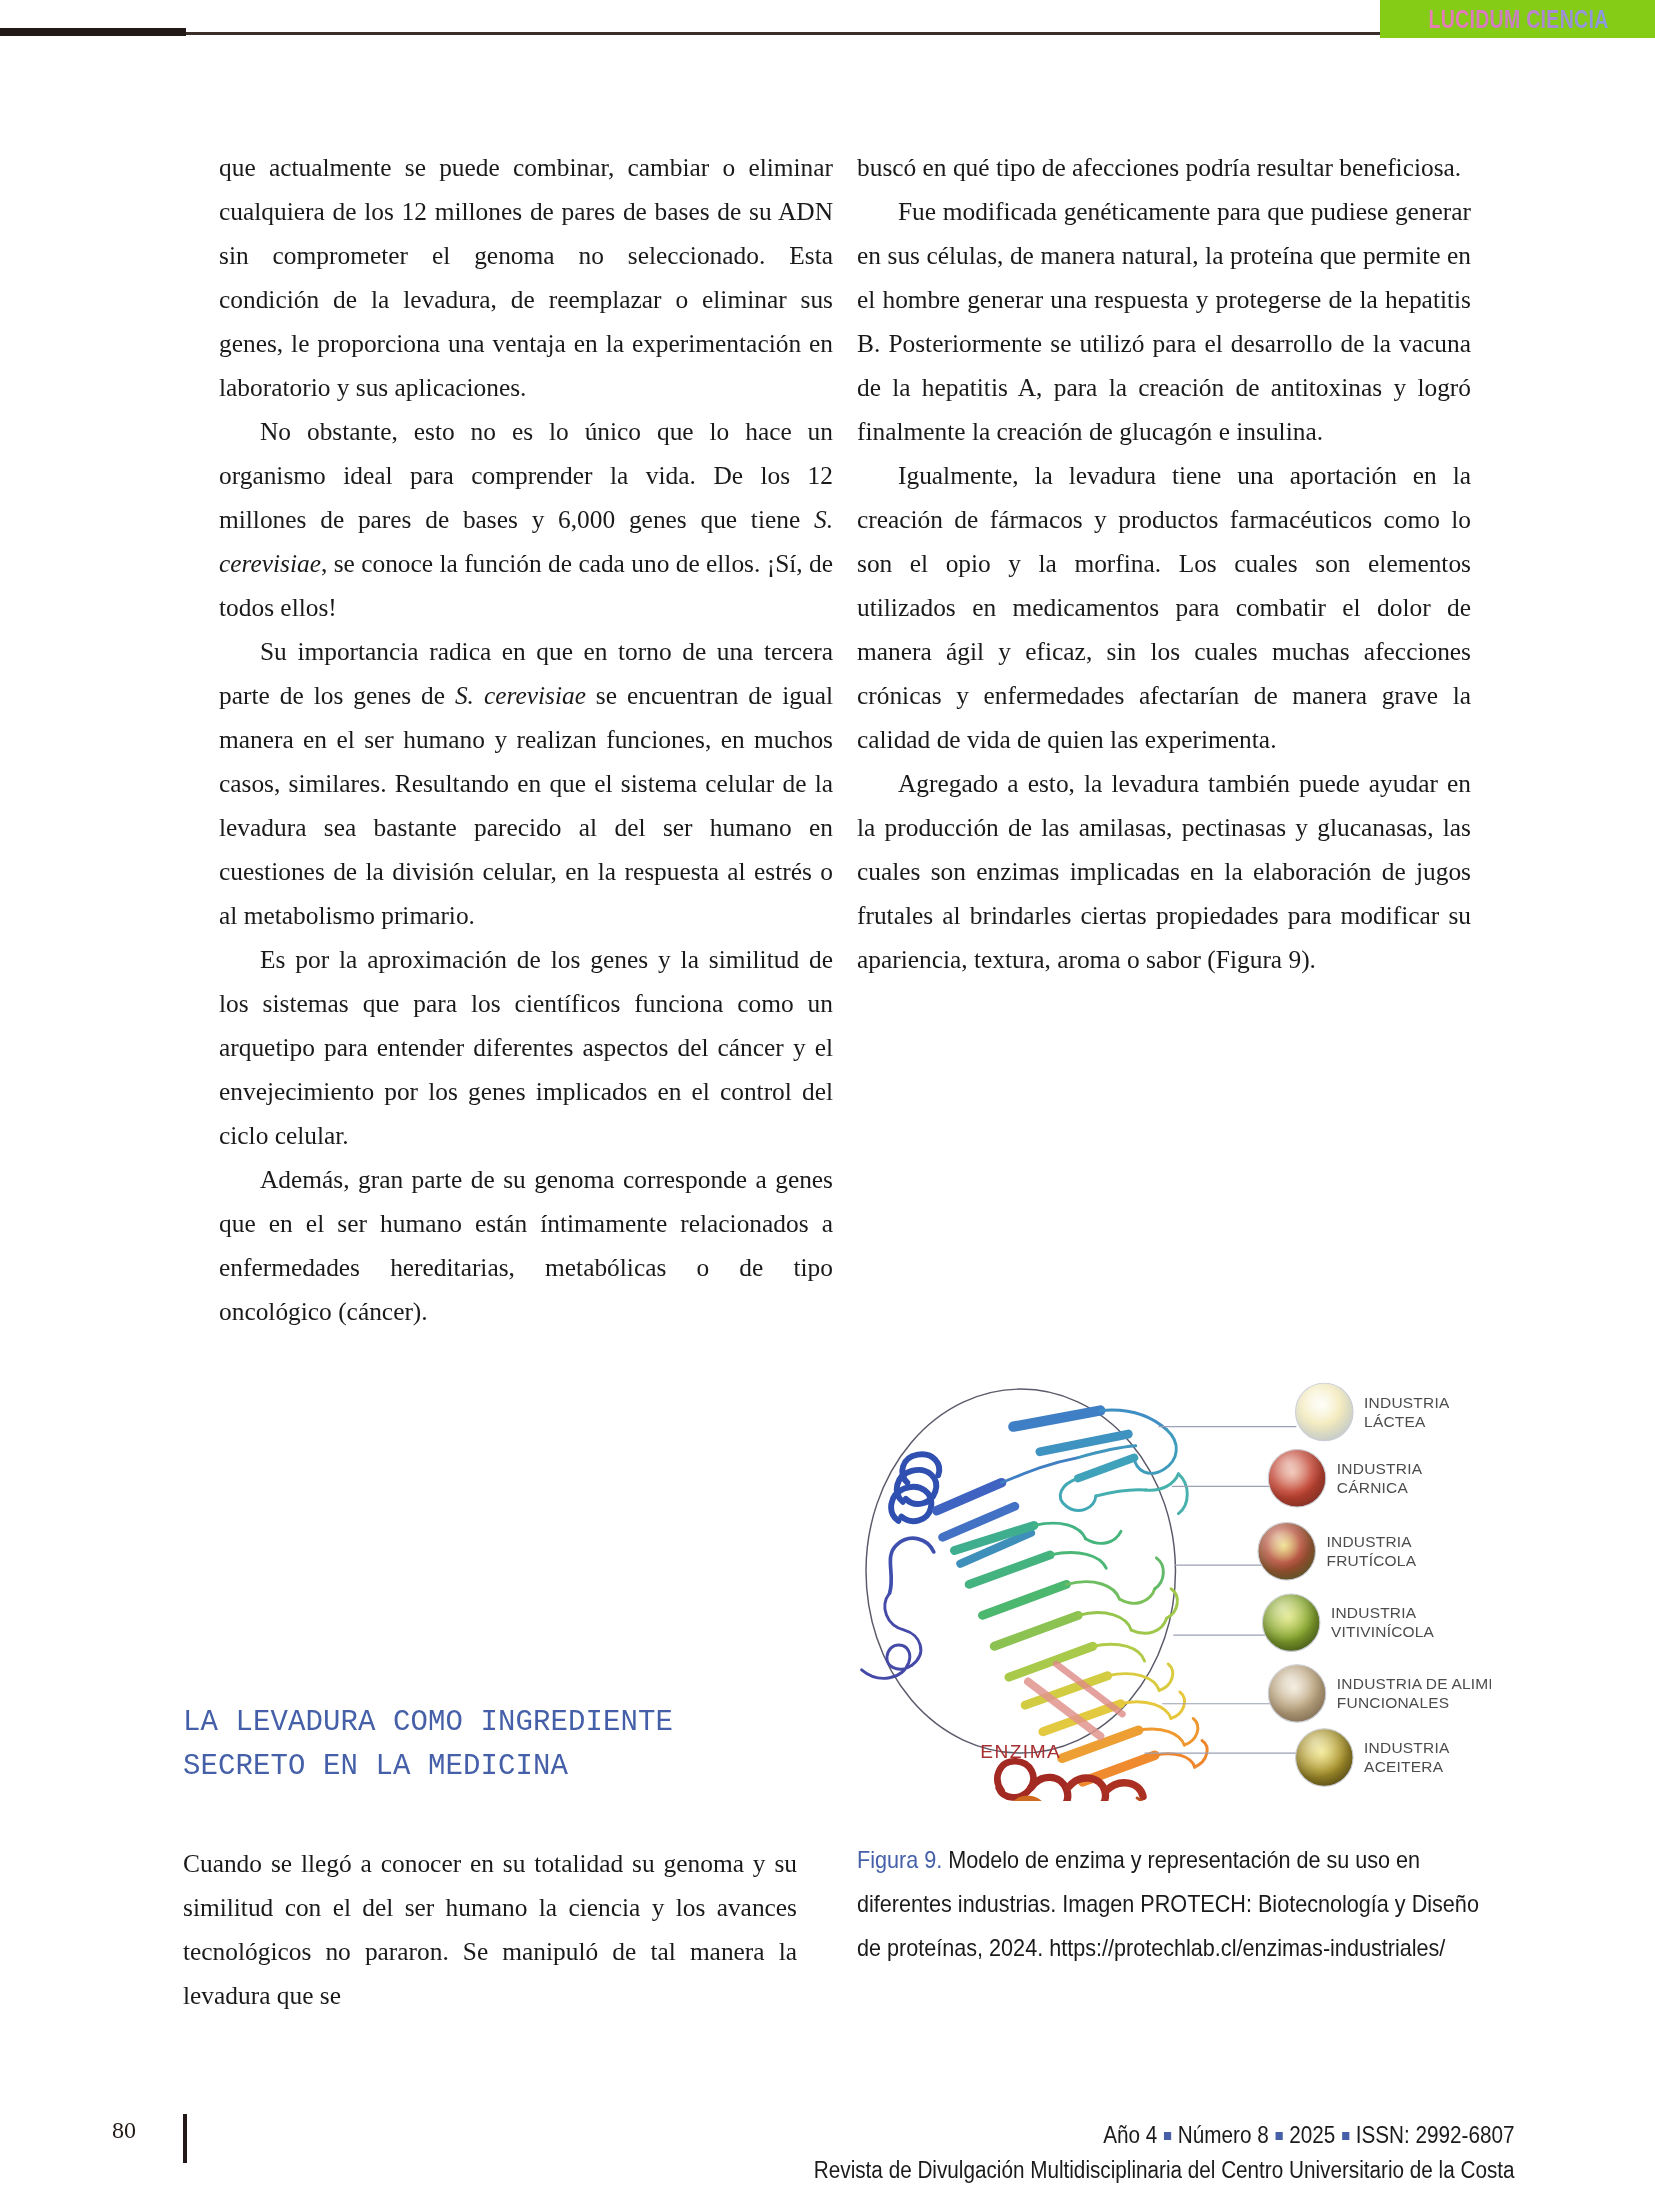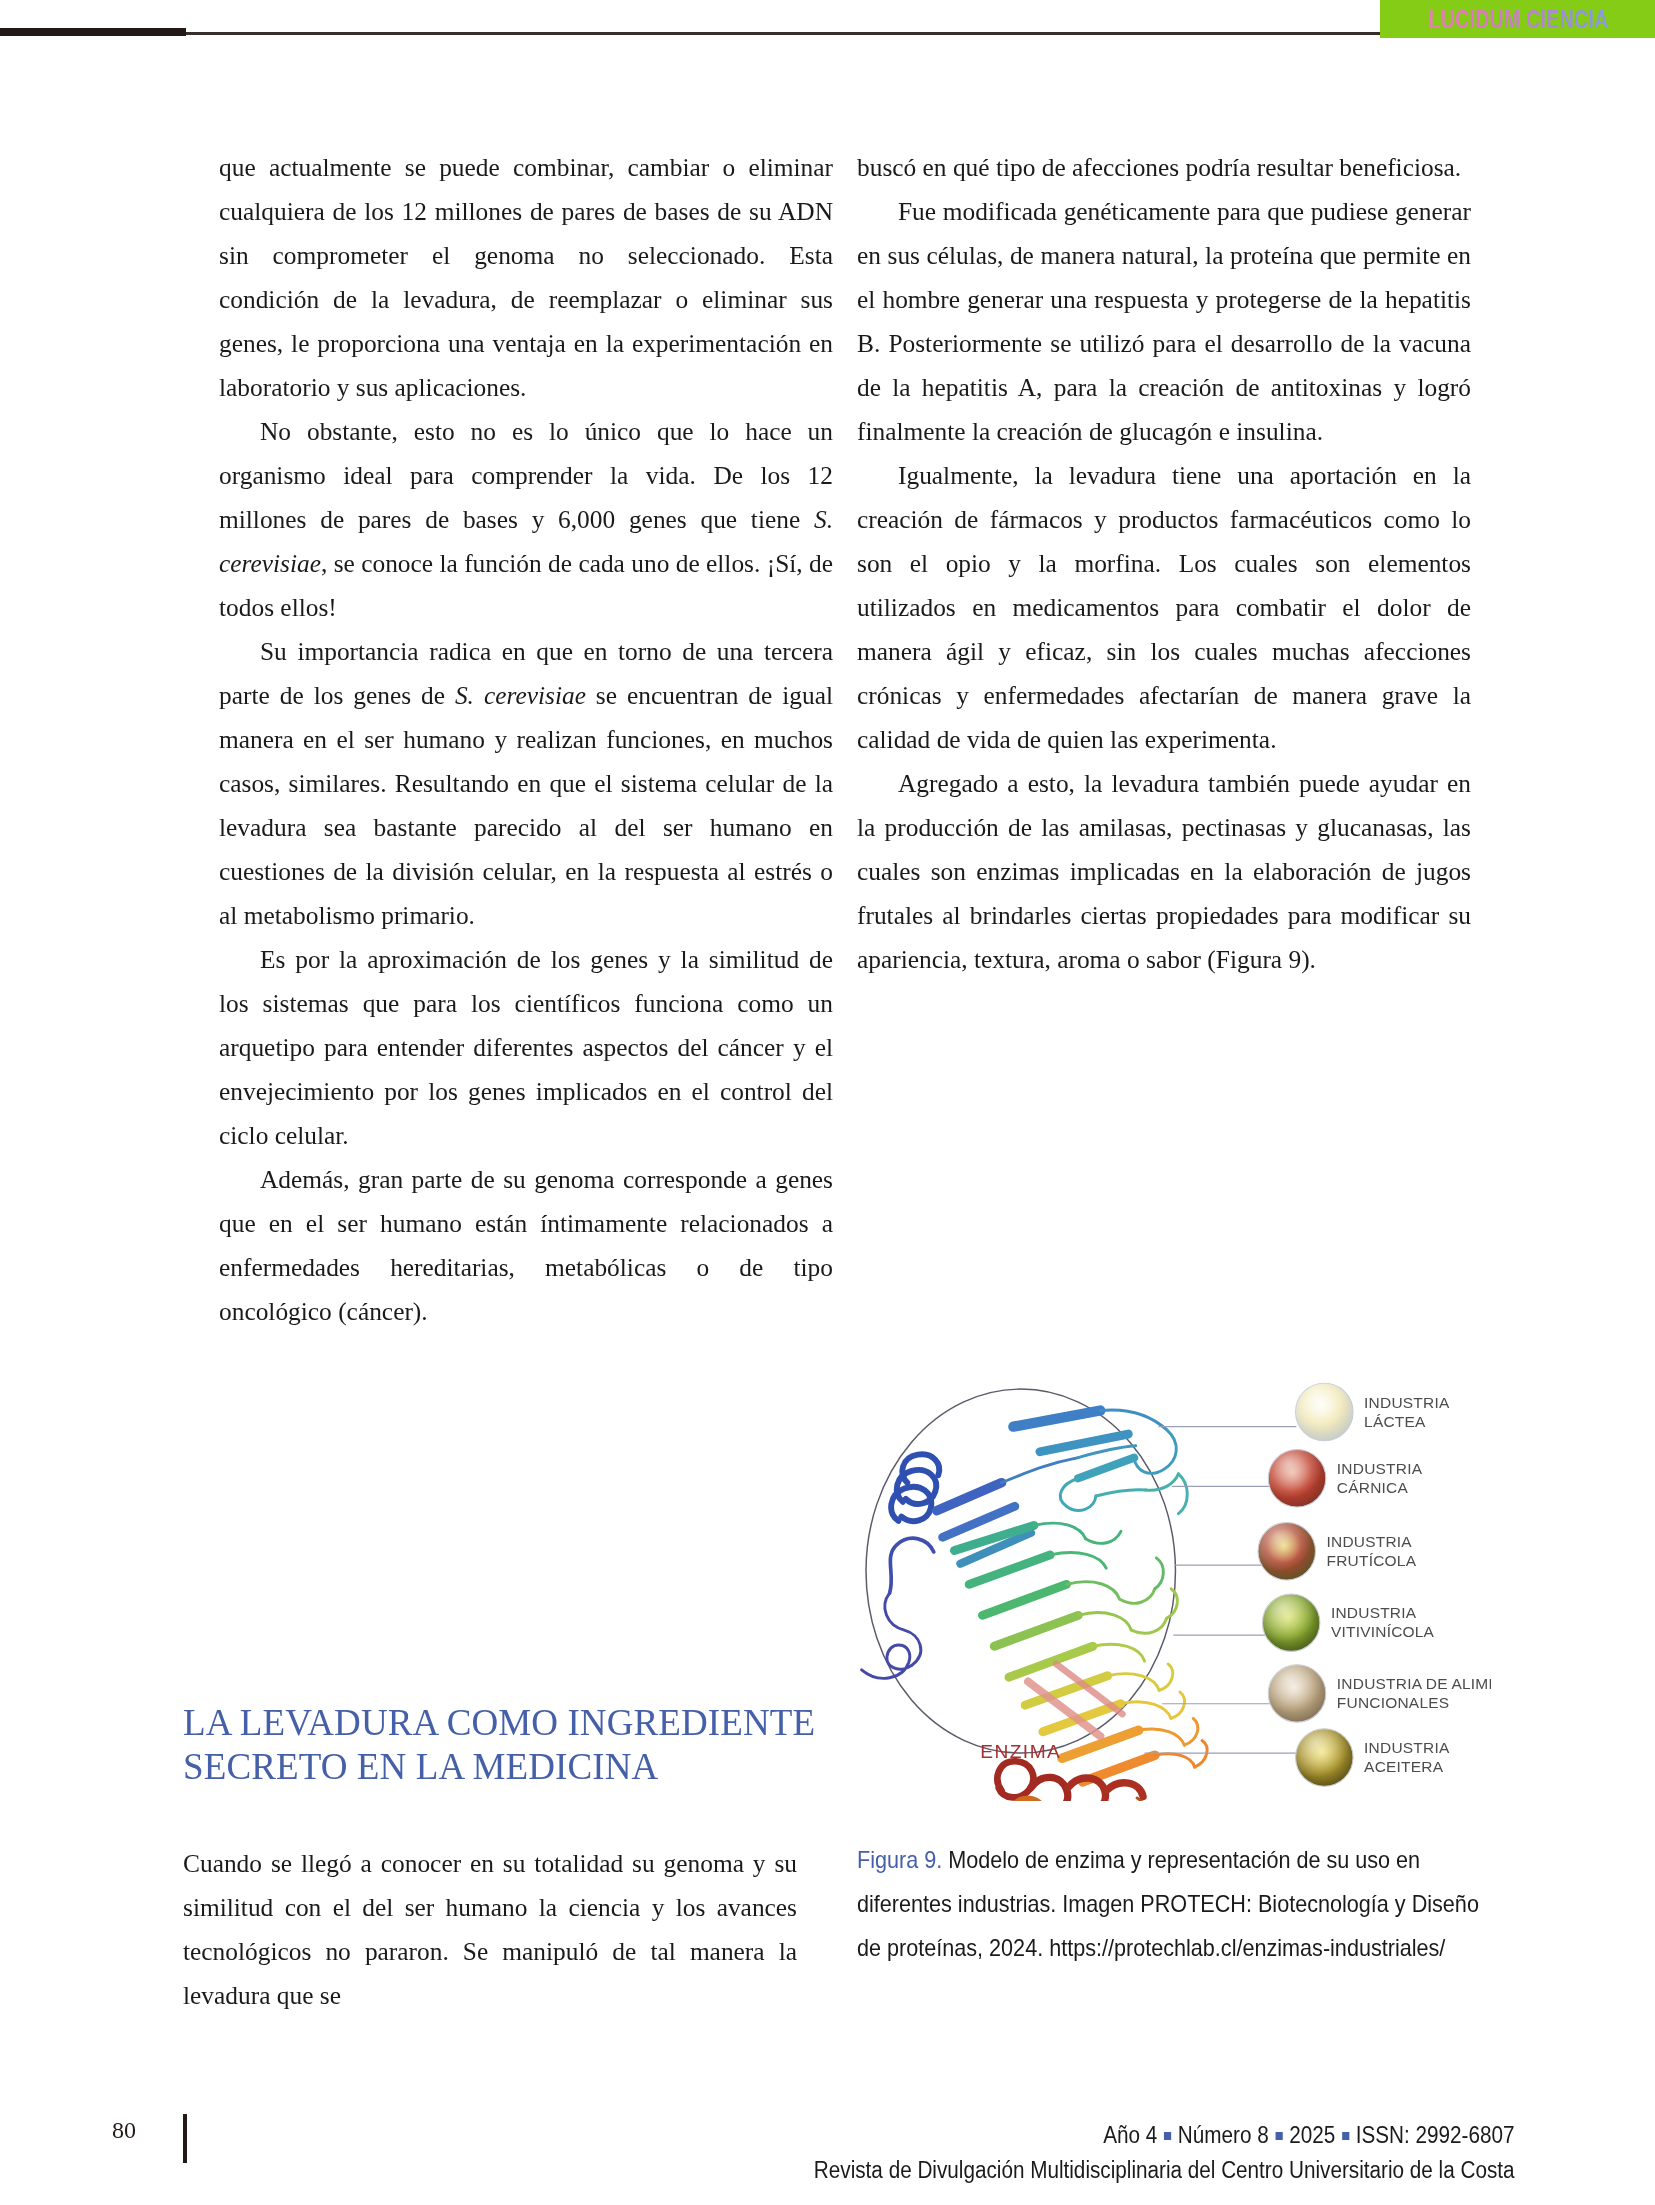--- a/index.html
+++ b/index.html
@@ -81,22 +81,22 @@
   }
   .col p.indent { text-indent: 41px; }
   .col p em { font-style: italic; }
 
   
   .section-heading {
     position: absolute;
     left: 183px;
     top: 1701px;
     width: 634px;
-    font-family: Liberation Serif, serif;
-    font-size: 37px;
+    font-family: Liberation Mono, monospace;
+    font-size: 29px;
     line-height: 44px;
     letter-spacing: 0.1px;
     color: #4560a8;
     font-weight: normal;
     margin: 0;
   }
 
   .tail-block {
     position: absolute;
     left: 183px;

